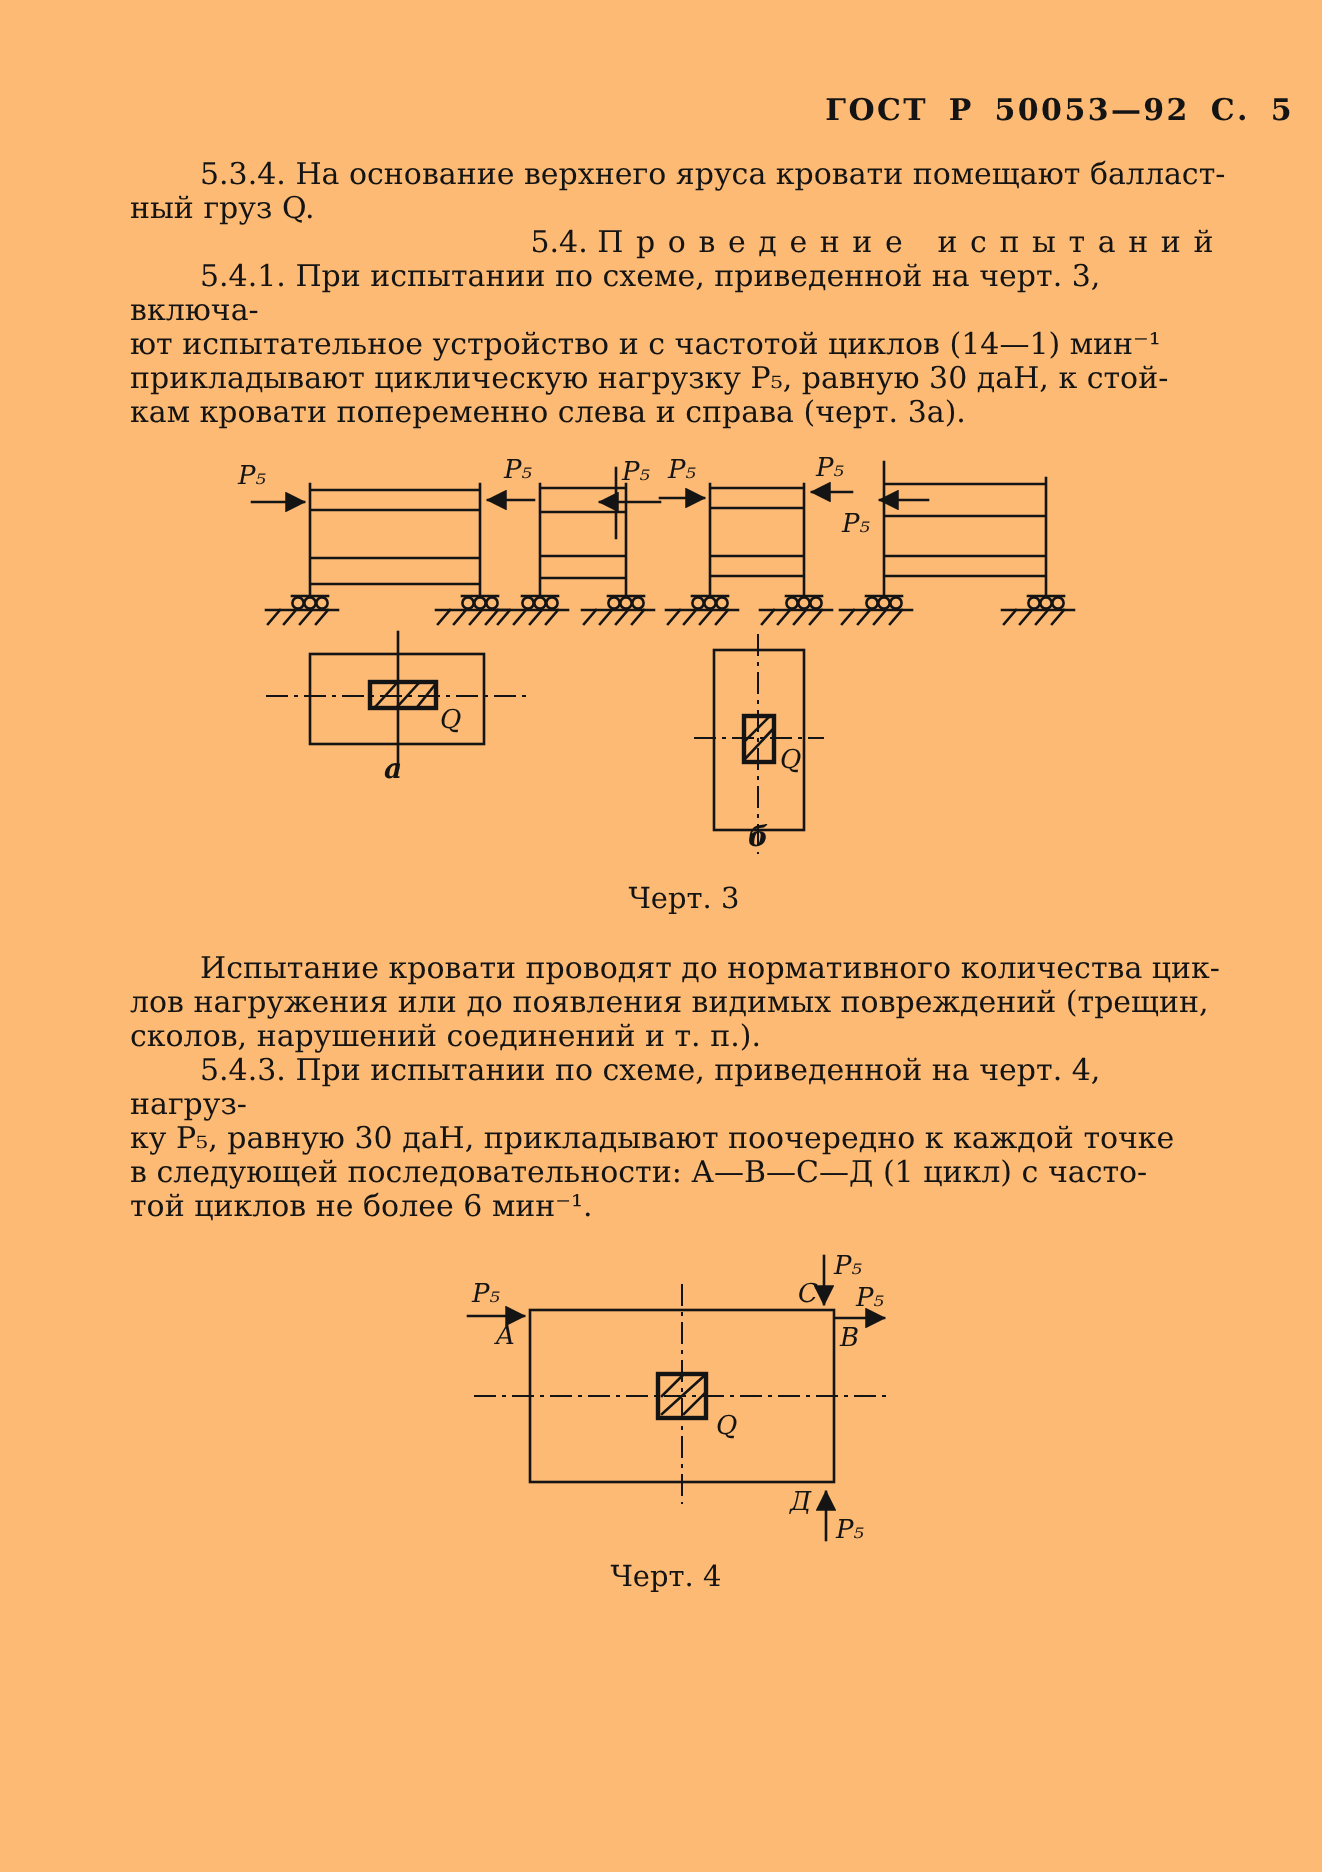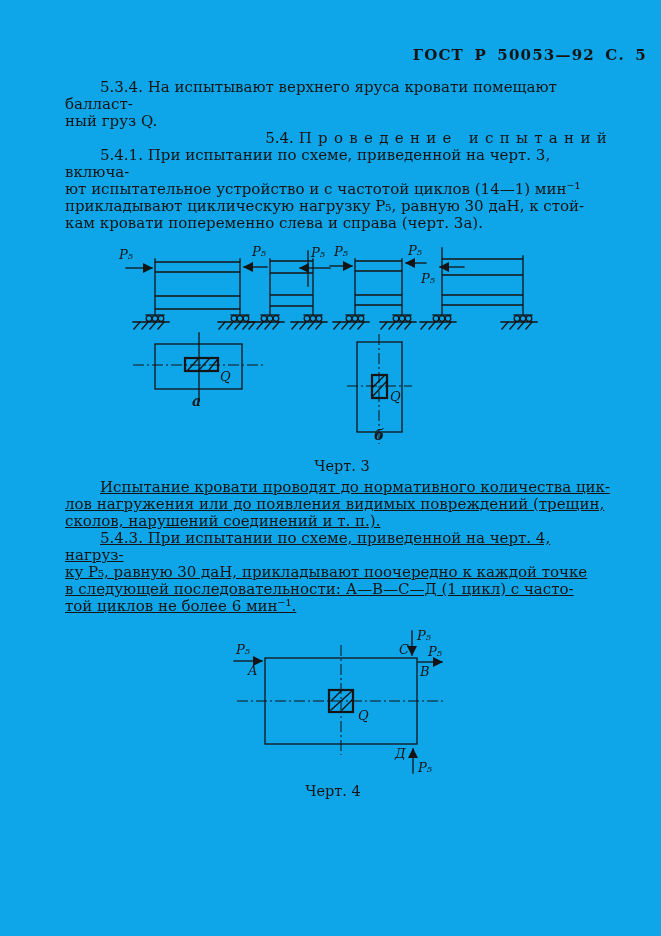--- a/index.html
+++ b/index.html
@@ -1,19 +1,19 @@
 <!DOCTYPE html>
 <html><head>
 <meta charset="utf-8">
 <style>
   html,body { margin:0; padding:0; }
   .page {
     position: relative;
     width: 661px; height: 936px;
-    background: #0ea5e9;
+    background: #fdba74;
     color: #141414;
     font-family: "DejaVu Serif", "Liberation Serif", serif;
     overflow: hidden;
   }
   .header {
     margin: 46px 14px 0 0;
     text-align: right;
     font-size: 15px;
     font-weight: bold;
     letter-spacing: 1.2px;
@@ -43,21 +43,21 @@
   .fcap   { font: 14.5px "DejaVu Serif", serif; fill:#141414; }
 </style>
 </head>
 <body>
 
 <div class="page">
 
   <div class="header">ГОСТ Р 50053—92 С. 5</div>
 
   <div class="body">
-    <p class="para">5.3.4. На испытывают верхнего яруса кровати помещают балласт-
+    <p class="para">5.3.4. На основание верхнего яруса кровати помещают балласт-
 ный груз Q.</p>
     <p class="para heading"><span>5.4.</span> <span class="spaced">Проведение испытаний</span></p>
     <p class="para">5.4.1. При испытании по схеме, приведенной на черт. 3, включа-
 ют испытательное устройство и с частотой циклов (14—1) мин⁻¹
 прикладывают циклическую нагрузку P₅, равную 30 даН, к стой-
 кам кровати попеременно слева и справа (черт. 3а).</p>
   </div>
 
   <svg class="fig fig3" width="560" height="236" viewBox="0 0 560 236">
     <defs>
@@ -126,21 +126,21 @@
       <path class="cline" d="M287,145 H352"></path>
       <rect class="thick" x="312" y="134" width="15" height="23"></rect>
       <path class="stroke" d="M313,155 L326,141 M313,146 L325,134"></path>
       <text class="flabel" x="330" y="160">Q</text>
       <text class="fsmall" x="314" y="199">б</text>
     </g>
 
     <text class="fcap" x="282" y="230" text-anchor="middle">Черт. 3</text>
   </svg>
 
-  <div class="body" style="margin-top:2px;text-decoration:underline;">
+  <div class="body" style="margin-top:16px;">
     <p class="para">Испытание кровати проводят до нормативного количества цик-
 лов нагружения или до появления видимых повреждений (трещин,
 сколов, нарушений соединений и т. п.).</p>
     <p class="para">5.4.3. При испытании по схеме, приведенной на черт. 4, нагруз-
 ку P₅, равную 30 даН, прикладывают поочередно к каждой точке
 в следующей последовательности: А—В—С—Д (1 цикл) с часто-
 той циклов не более 6 мин⁻¹.</p>
   </div>
 
   <svg class="fig fig4" width="340" height="192" viewBox="0 0 340 192">

